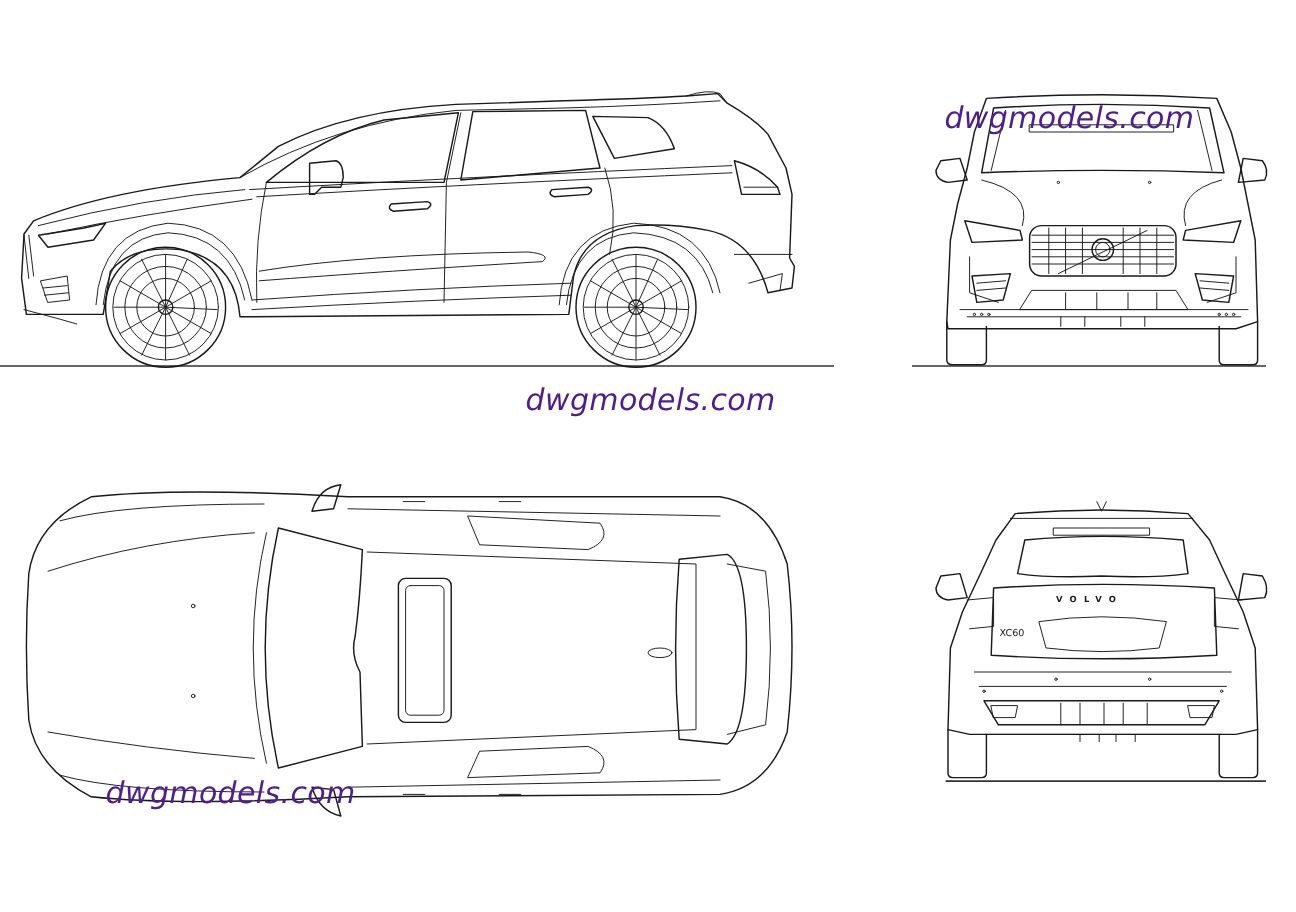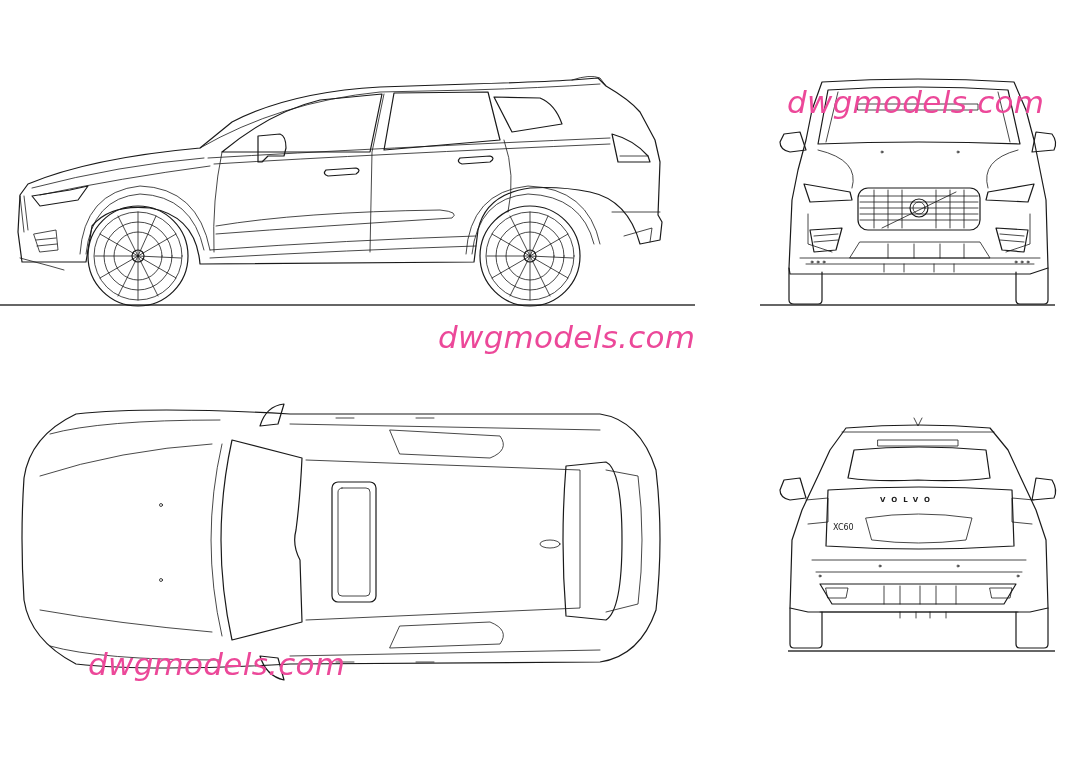--- a/index.html
+++ b/index.html
@@ -1,21 +1,21 @@
 <!DOCTYPE html>
 <html><head>
 <meta charset="utf-8">
 <style>
   html,body{margin:0;padding:0;background:#ffffff;}
   body{width:1080px;height:760px;position:relative;overflow:hidden;font-family:"DejaVu Sans",sans-serif;}
   svg{position:absolute;left:0;top:0;}
   .ln{fill:none;stroke:#1a1a1a;stroke-width:1.2;stroke-linejoin:round;stroke-linecap:round;}
   .lt{fill:none;stroke:#1a1a1a;stroke-width:0.8;stroke-linejoin:round;stroke-linecap:round;}
   .gnd{stroke:#333;stroke-width:1.4;}
-  .wm{position:absolute;font-family:"DejaVu Sans",sans-serif;font-style:oblique;color:#ec4899;font-size:31px;letter-spacing:0.3px;white-space:nowrap;text-align:center;}
+  .wm{position:absolute;font-family:"DejaVu Sans",sans-serif;font-style:oblique;color:#4c1d95;font-size:25px;letter-spacing:0.3px;white-space:nowrap;text-align:center;}
   .badge{font-family:"DejaVu Sans",sans-serif;font-size:7px;fill:#1a1a1a;font-weight:bold;letter-spacing:6px;}
   .xc{font-family:"DejaVu Sans",sans-serif;font-size:8px;fill:#1a1a1a;}
 </style>
 </head>
 <body>
 
 <svg width="1080" height="760" viewBox="0 0 1080 760">
 
   <g>
     <line class="gnd" x1="0" y1="305" x2="695" y2="305"></line>

